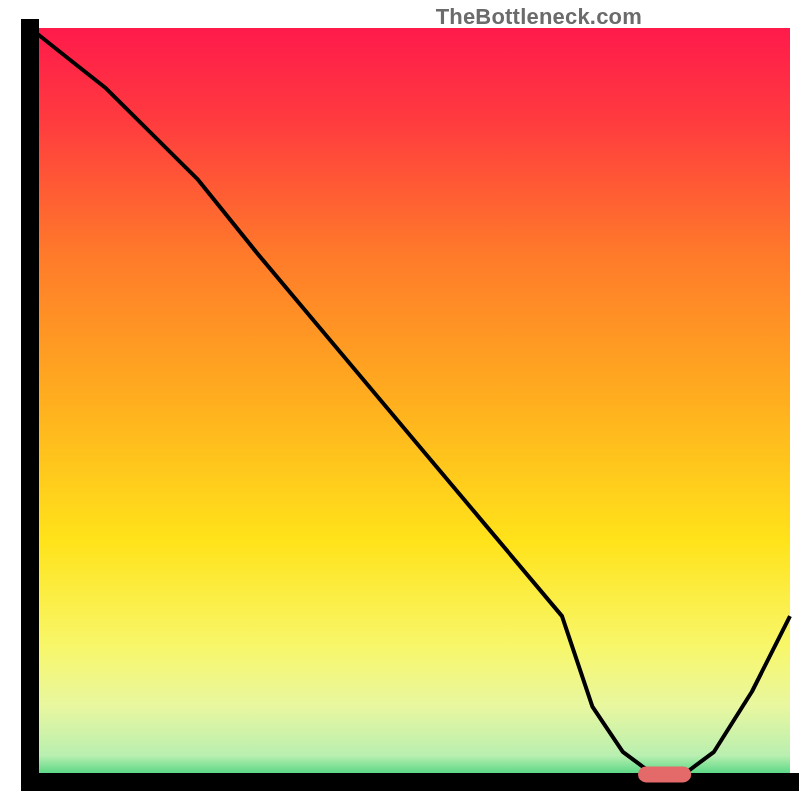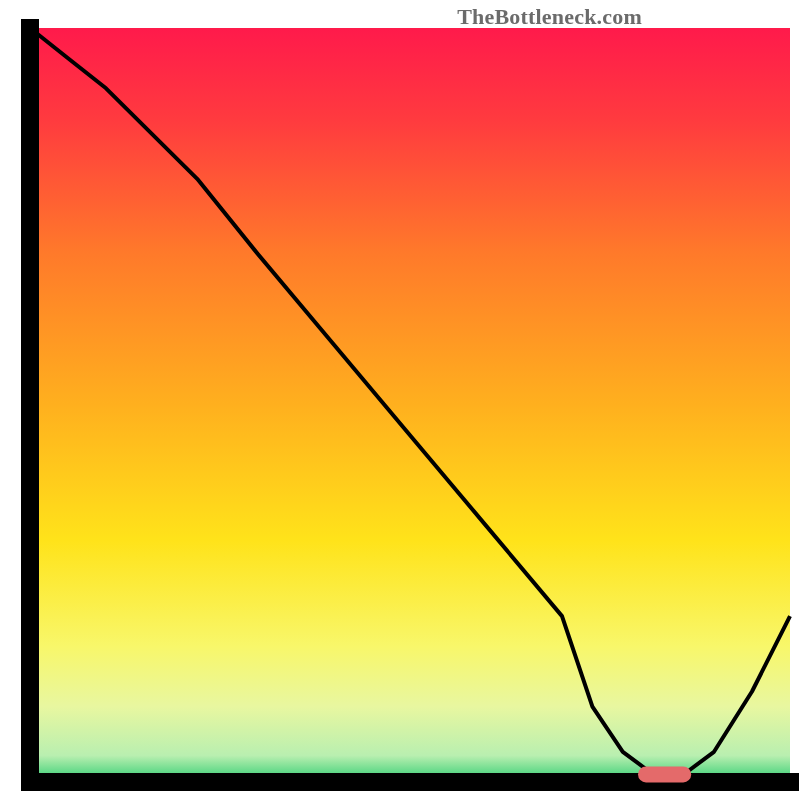--- a/index.html
+++ b/index.html
@@ -7,21 +7,20 @@
     padding: 0;
     width: 800px;
     height: 800px;
     background: #ffffff;
     font-family: Arial, Helvetica, sans-serif;
   }
   .stage {
     position: relative;
     width: 652px;
     height: 800px;
-    font-family: Liberation Serif, serif;
   }
   .watermark {
     position: absolute;
     top: 4px;
     right: 10px;
     font-size: 22px;
     font-weight: 600;
     color: #6b6b6b;
     letter-spacing: 0.2px;
   }

